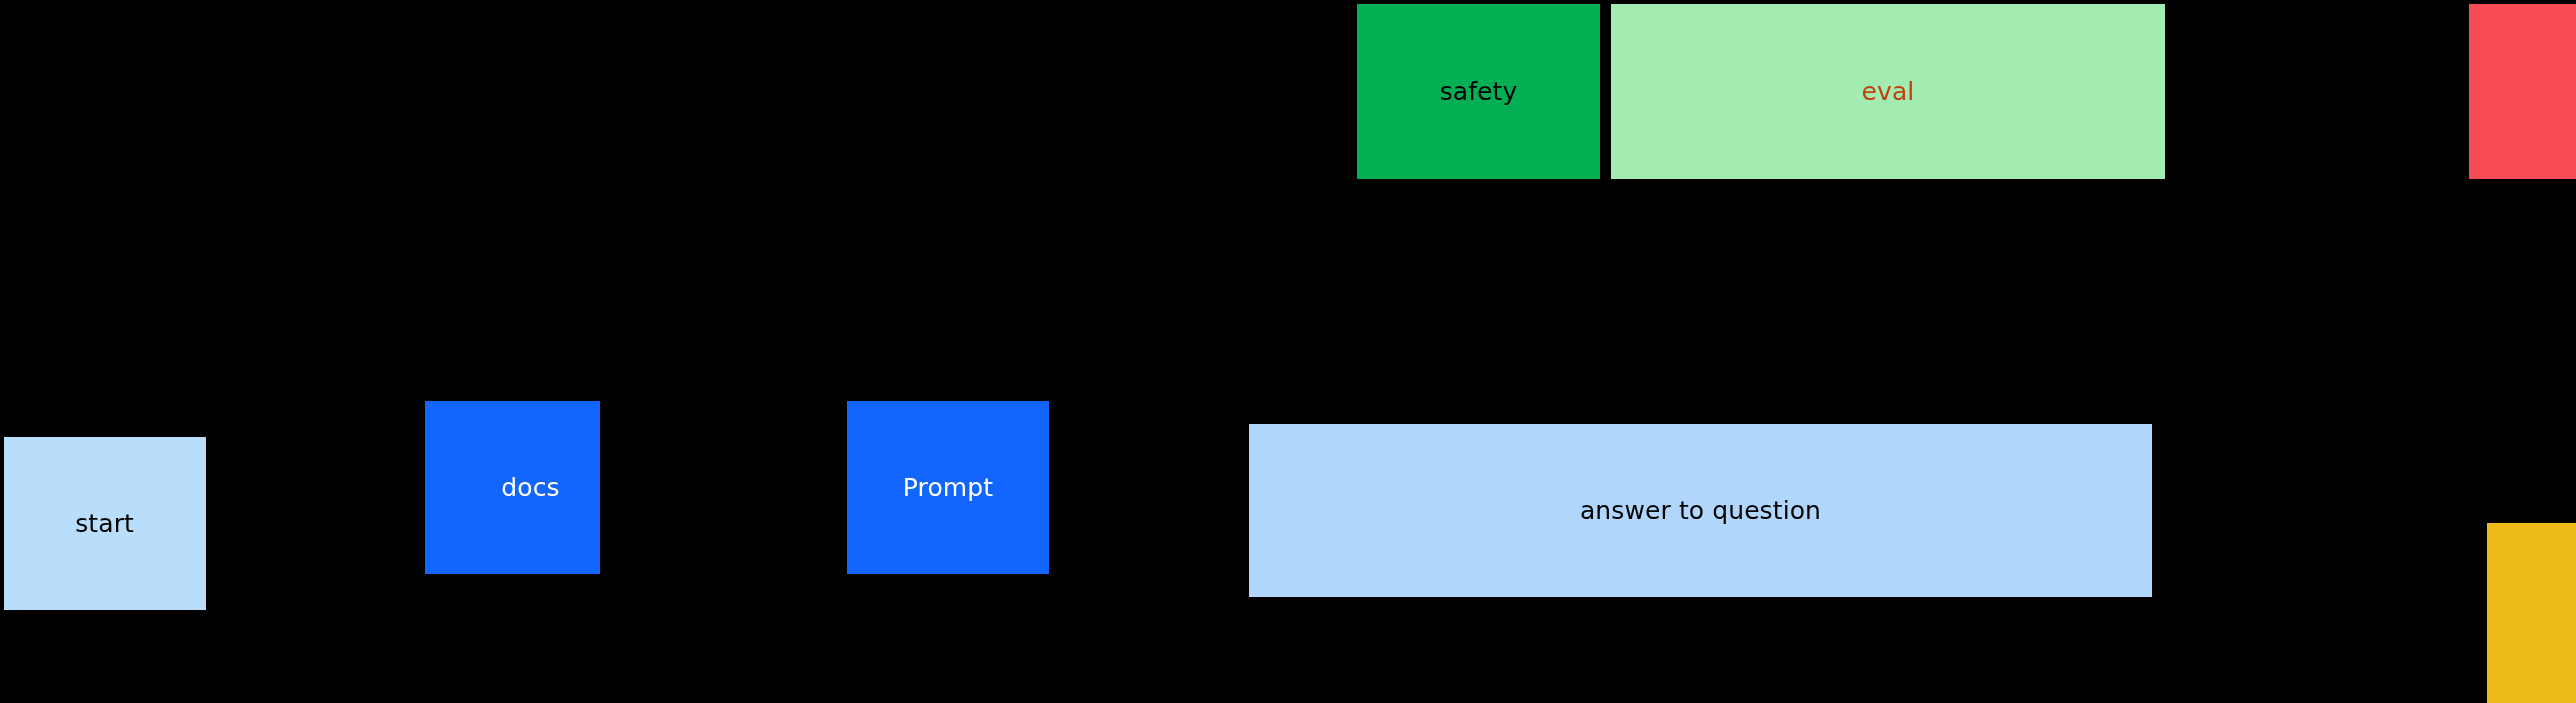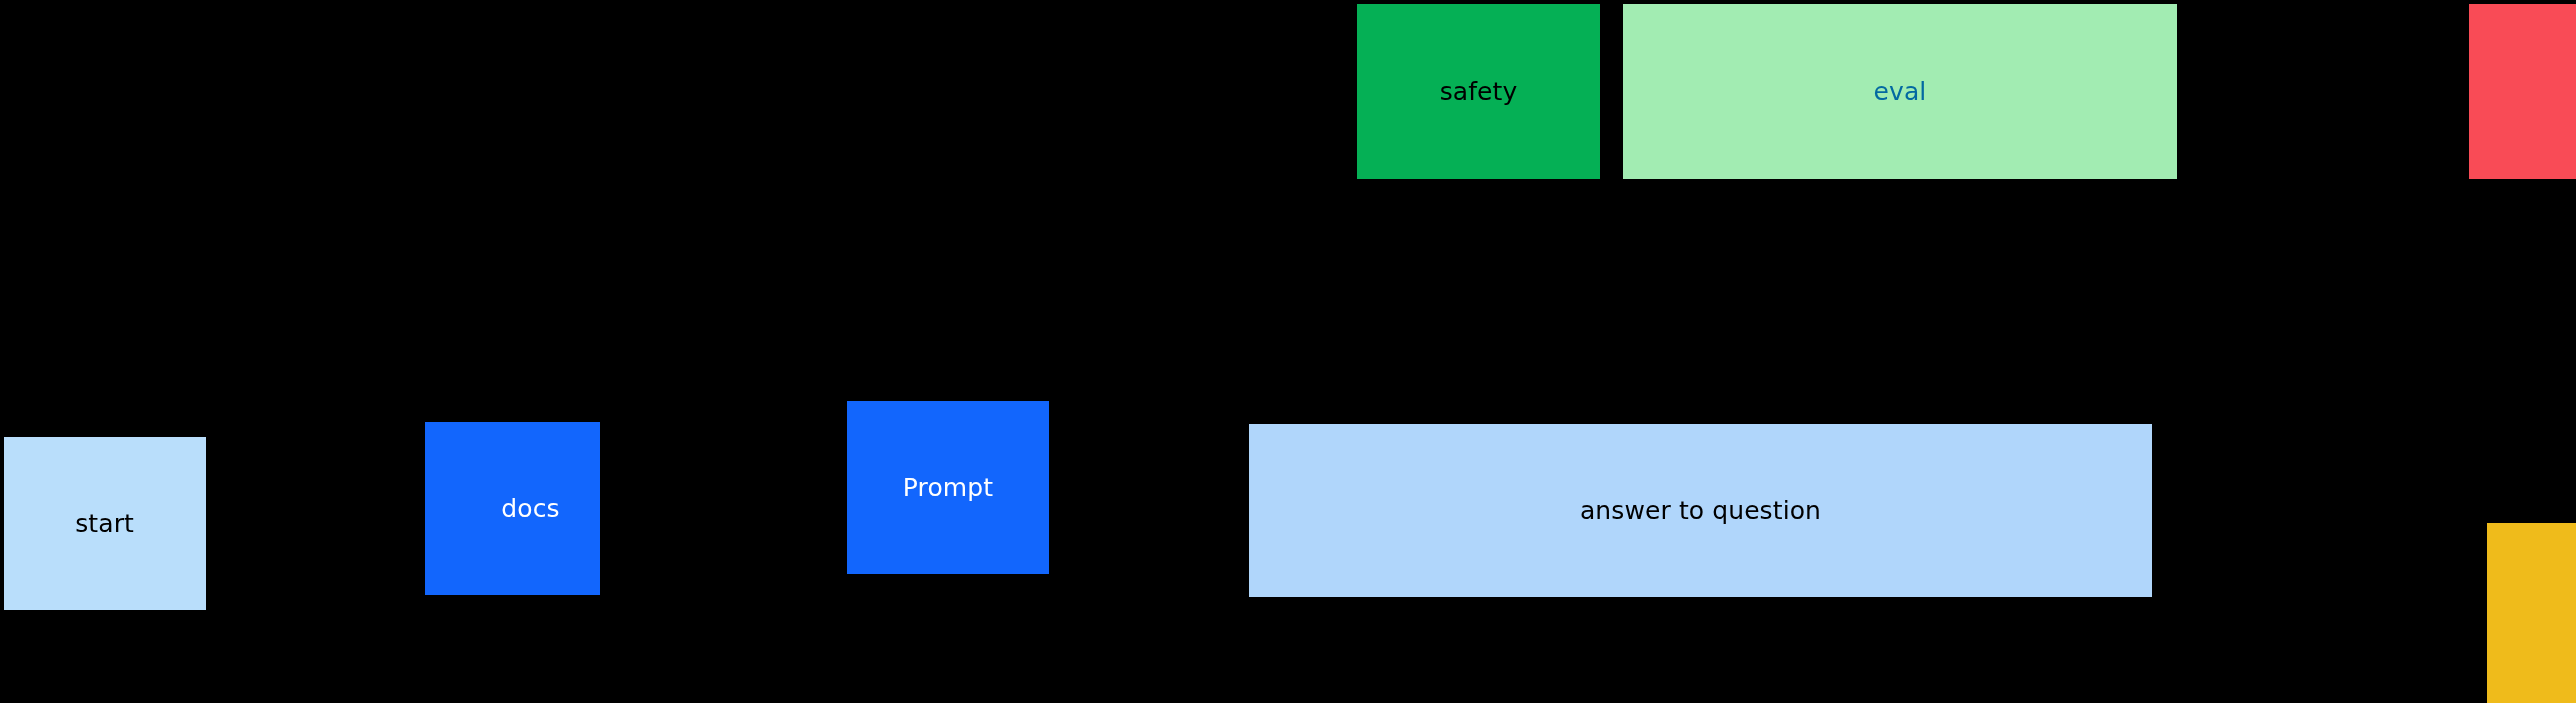--- a/index.html
+++ b/index.html
@@ -36,28 +36,28 @@
     padding: 0 5.2px;
   }
 </style>
 </head>
 <body>
 
 <div id="canvas" style="width: 3497px; height: 703px; background: rgb(0, 0, 0);">
     <div class="span-bar" style="left: 1357px; top: 4.1px; width: 243px; height: 175px; background: rgb(5, 176, 85); color: rgb(0, 0, 0);">
       <span class="span-label">safety</span>
     </div>
-    <div class="span-bar" style="left: 1611px; top: 4.1px; width: 554px; height: 175px; background: rgb(162, 236, 178); color: #0369a1; margin-left: 12px;">
+    <div class="span-bar" style="left: 1611px; top: 4.1px; width: 554px; height: 175px; background: rgb(162, 236, 178); color: #c2410c;">
       <span class="span-label">eval</span>
     </div>
     <div class="span-bar" style="left: 2469px; top: 4.1px; width: 459px; height: 175px; background: rgb(249, 75, 86); color: rgb(0, 0, 0);"></div>
     <div class="span-bar" style="left: 3.6px; top: 401px; width: 202px; height: 173px; background: rgb(185, 222, 251); color: rgb(0, 0, 0); margin-top: 36px;">
       <span class="span-label">start</span>
     </div>
-    <div class="span-bar" style="left: 425px; top: 422px; width: 175px; height: 173px; background: rgb(18, 102, 253); color: rgb(255, 255, 255); padding-left: 36px;">
+    <div class="span-bar" style="left: 425px; top: 401px; width: 175px; height: 173px; background: rgb(18, 102, 253); color: rgb(255, 255, 255); padding-left: 36px;">
       <span class="span-label">docs</span>
     </div>
     <div class="span-bar" style="left: 847px; top: 401px; width: 202px; height: 173px; background: rgb(18, 102, 253); color: rgb(255, 255, 255);">
       <span class="span-label">Prompt</span>
     </div>
     <div class="span-bar" style="left: 1249px; top: 424px; width: 903px; height: 173px; background: rgb(176, 214, 251); color: rgb(0, 0, 0);">
       <span class="span-label">answer to question</span>
     </div>
     <div class="span-bar" style="left: 2487px; top: 523px; width: 440px; height: 180px; background: rgb(239, 187, 27); color: rgb(0, 0, 0);"></div>
   </div>

